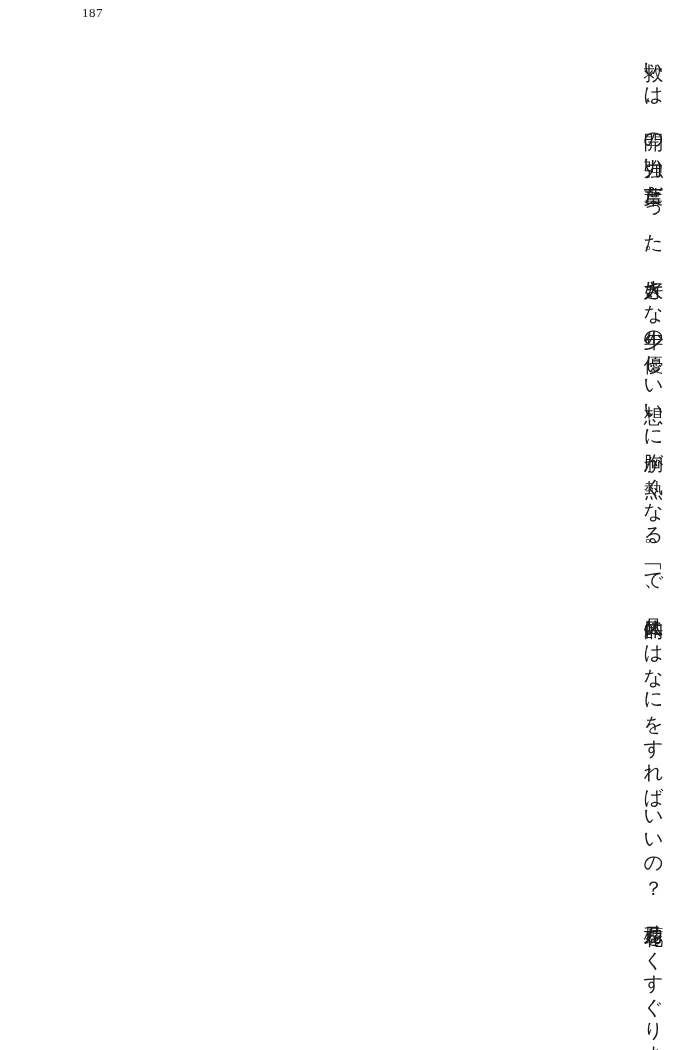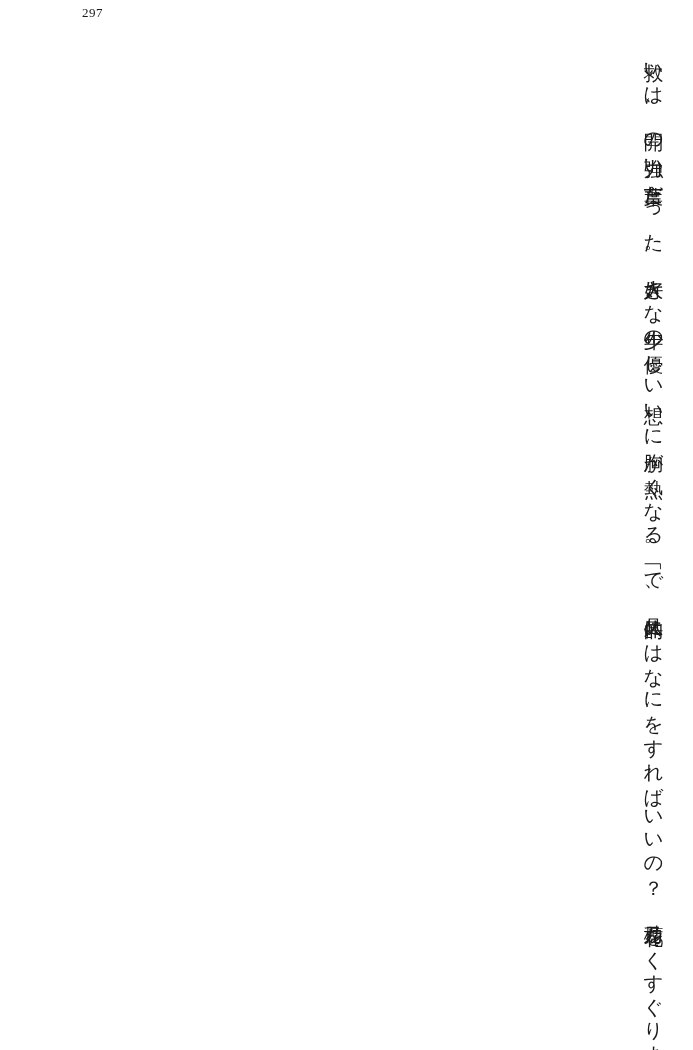--- a/index.html
+++ b/index.html
@@ -65,21 +65,21 @@
     white-space: nowrap;
     overflow: visible;
     color: #1a1a1a;
   }
 </style>
 </head>
 <body>
 
 <div class="page">
 
-  <div class="page-number">297</div>
+  <div class="page-number">187</div>
 
   <div class="body-text">
     <div class="col">救いは、開の力強い言葉だった。大好きな少年の優しい想いに胸が熱くなる。</div>
     <div class="col">「で、具体的にはなにをすればいいの？　穂乃花をくすぐりまくる、とか？」</div>
 
   </div>
 
 </div>
 
 </body></html>

